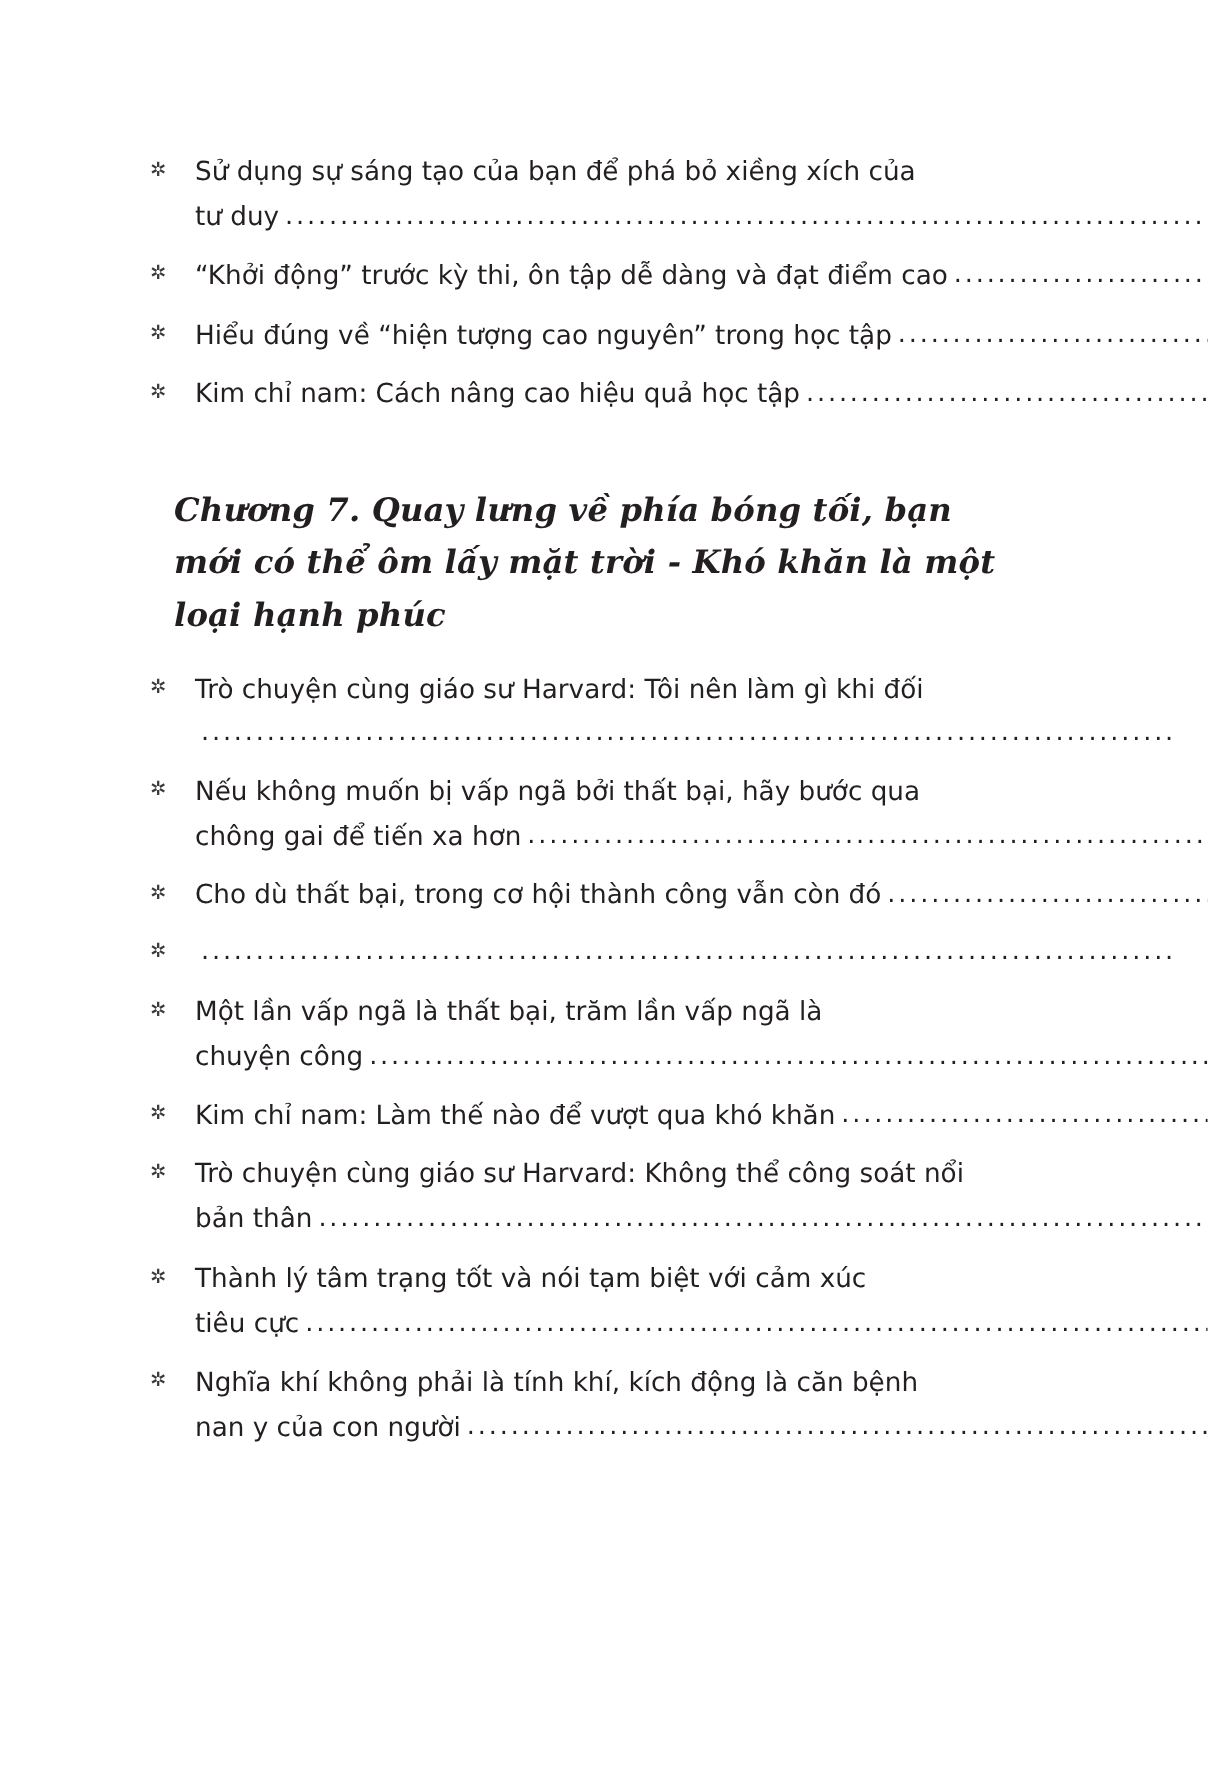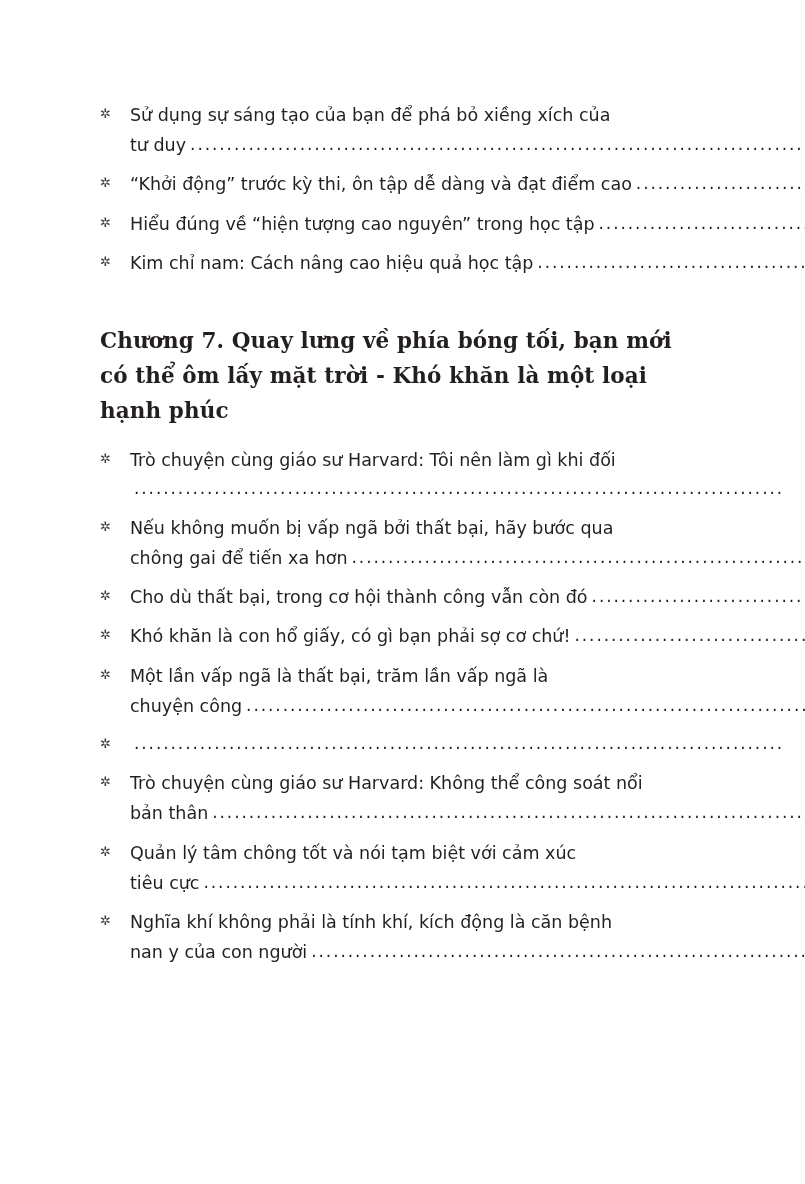--- a/index.html
+++ b/index.html
@@ -18,26 +18,27 @@
     position: relative;
     width: 805px;
     height: 1184px;
     box-sizing: border-box;
     padding: 100px 110px 60px 100px;
   }
 
   
   .chapter-title {
     font-family: "DejaVu Serif", serif;
+    font-style: italic;
     font-weight: bold;
     font-size: 21.5px;
     line-height: 1.62;
     color: #231f20;
     letter-spacing: 0.1px;
-    margin: 0;
+    margin: 16px;
   }
   .chapter-block {
     margin-top: 46px;
     margin-bottom: 16px;
     max-width: 600px;
   }
 
   
   .entry {
     display: flex;
@@ -149,57 +150,57 @@
           <div class="line">
             <span class="txt">Cho dù thất bại, trong cơ hội thành công vẫn còn đó</span>
             <span class="dots">.........................................................................................</span>
           </div>
         </div>
       </div>
       <div class="entry">
         <div class="bullet">✲</div>
         <div class="entry-body">
           <div class="line">
-            <span class="txt">Khó khăn là con hổ giấy, có gì bạn phải sợ cơ chứ!</span>
             <span class="dots">.........................................................................................</span>
           </div>
         </div>
       </div>
       <div class="entry">
         <div class="bullet">✲</div>
         <div class="entry-body">
           <div class="line no-dots cont"><span class="txt">Một lần vấp ngã là thất bại, trăm lần vấp ngã là</span></div>
           <div class="line">
             <span class="txt">chuyện công</span>
             <span class="dots">.........................................................................................</span>
           </div>
         </div>
       </div>
       <div class="entry">
         <div class="bullet">✲</div>
         <div class="entry-body">
           <div class="line">
+            <span class="txt">Kim chỉ nam: Làm thế nào để vượt qua khó khăn</span>
             <span class="dots">.........................................................................................</span>
           </div>
         </div>
       </div>
       <div class="entry">
         <div class="bullet">✲</div>
         <div class="entry-body">
           <div class="line no-dots cont"><span class="txt">Trò chuyện cùng giáo sư Harvard: Không thể công soát nổi</span></div>
           <div class="line">
             <span class="txt">bản thân</span>
             <span class="dots">.........................................................................................</span>
           </div>
         </div>
       </div>
       <div class="entry">
         <div class="bullet">✲</div>
         <div class="entry-body">
-          <div class="line no-dots cont"><span class="txt">Quản lý tâm chông tốt và nói tạm biệt với cảm xúc</span></div>
+          <div class="line no-dots cont"><span class="txt">Thành lý tâm trạng tốt và nói tạm biệt với cảm xúc</span></div>
           <div class="line">
             <span class="txt">tiêu cực</span>
             <span class="dots">.........................................................................................</span>
           </div>
         </div>
       </div>
       <div class="entry">
         <div class="bullet">✲</div>
         <div class="entry-body">
           <div class="line no-dots cont"><span class="txt">Nghĩa khí không phải là tính khí, kích động là căn bệnh</span></div>

